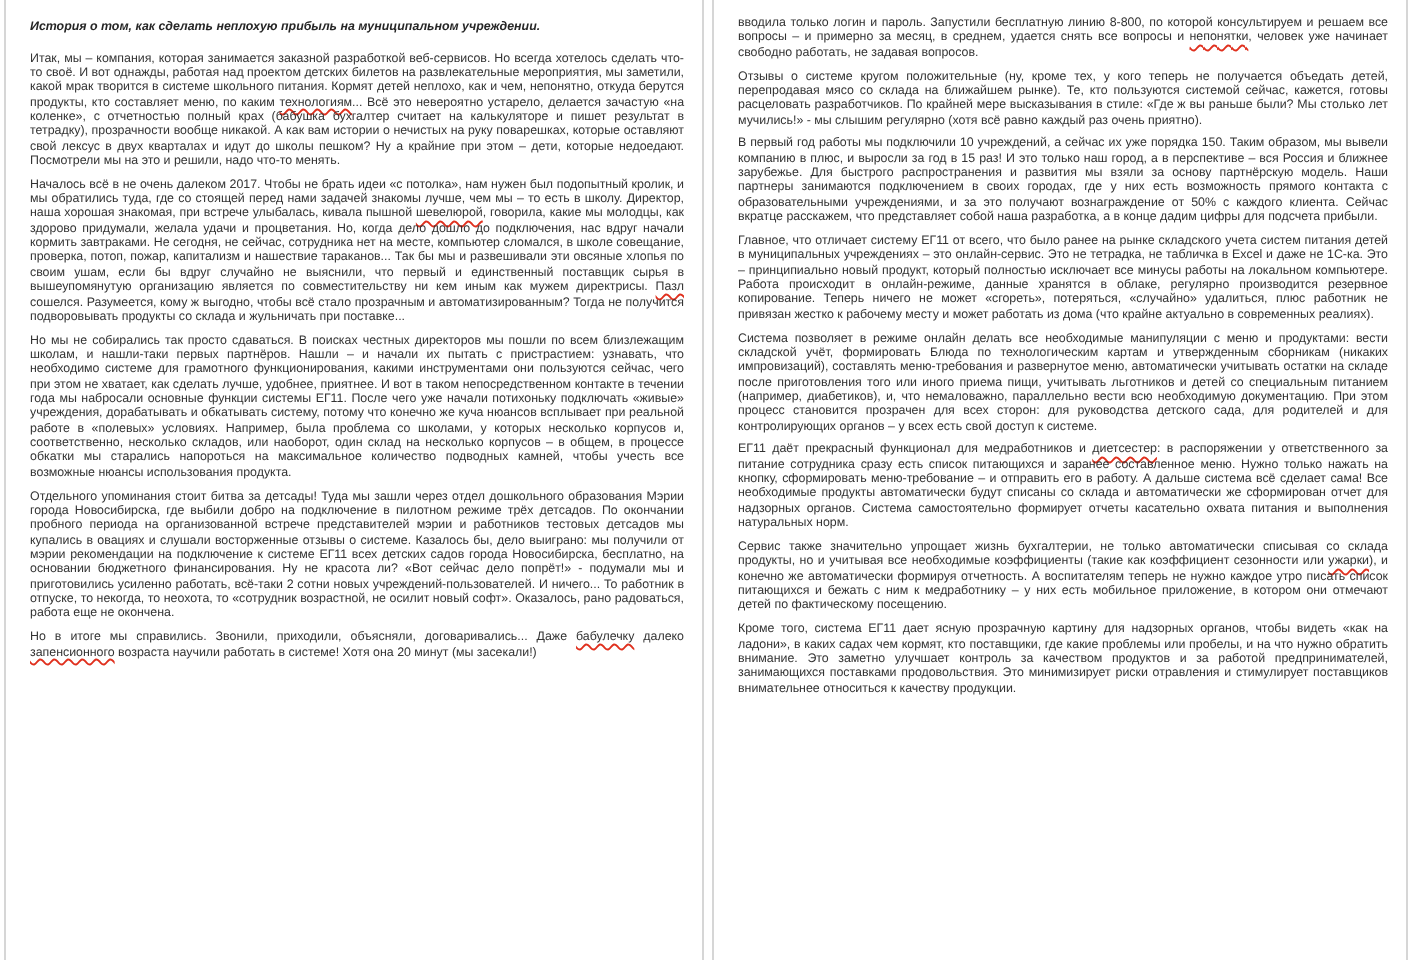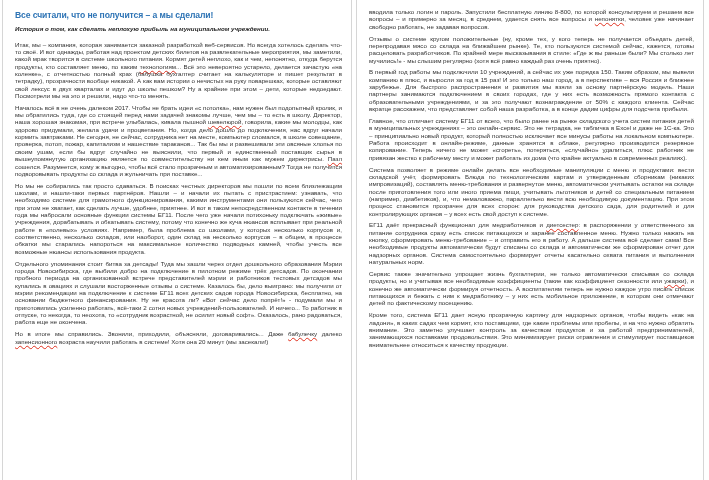--- a/index.html
+++ b/index.html
@@ -46,21 +46,20 @@
     text-underline-offset:1px;
   }
 </style>
 </head>
 <body>
 
 <div class="canvas">
 
   <div class="page page-1">
     <div class="content">
-      <h1 class="doc-title">Все считали, что не получится – а мы сделали!</h1>
       <p class="doc-subtitle">История о том, как сделать неплохую прибыль на муниципальном учреждении.</p>
       <div class="paras">
           <p>Итак, мы – компания, которая занимается заказной разработкой веб-сервисов. Но всегда хотелось сделать что-то своё. И вот однажды, работая над проектом детских билетов на развлекательные мероприятия, мы заметили, какой мрак творится в системе школьного питания. Кормят детей неплохо, как и чем, непонятно, откуда берутся продукты, кто составляет меню, по каким <span class="sp">технологиям</span>... Всё это невероятно устарело, делается зачастую «на коленке», с отчетностью полный крах (бабушка бухгалтер считает на калькуляторе и пишет результат в тетрадку), прозрачности вообще никакой. А как вам истории о нечистых на руку поварешках, которые оставляют свой лексус в двух кварталах и идут до школы пешком? Ну а крайние при этом – дети, которые недоедают. Посмотрели мы на это и решили, надо что-то менять.</p>
           <p>Началось всё в не очень далеком 2017. Чтобы не брать идеи «с потолка», нам нужен был подопытный кролик, и мы обратились туда, где со стоящей перед нами задачей знакомы лучше, чем мы – то есть в школу. Директор, наша хорошая знакомая, при встрече улыбалась, кивала пышной <span class="sp">шевелюрой</span>, говорила, какие мы молодцы, как здорово придумали, желала удачи и процветания. Но, когда дело дошло до подключения, нас вдруг начали кормить завтраками. Не сегодня, не сейчас, сотрудника нет на месте, компьютер сломался, в школе совещание, проверка, потоп, пожар, капитализм и нашествие тараканов... Так бы мы и развешивали эти овсяные хлопья по своим ушам, если бы вдруг случайно не выяснили, что первый и единственный поставщик сырья в вышеупомянутую организацию является по совместительству ни кем иным как мужем директрисы. <span class="sp">Пазл</span> сошелся. Разумеется, кому ж выгодно, чтобы всё стало прозрачным и автоматизированным? Тогда не получится подворовывать продукты со склада и жульничать при поставке...</p>
           <p>Но мы не собирались так просто сдаваться. В поисках честных директоров мы пошли по всем близлежащим школам, и нашли-таки первых партнёров. Нашли – и начали их пытать с пристрастием: узнавать, что необходимо системе для грамотного функционирования, какими инструментами они пользуются сейчас, чего при этом не хватает, как сделать лучше, удобнее, приятнее. И вот в таком непосредственном контакте в течении года мы набросали основные функции системы ЕГ11. После чего уже начали потихоньку подключать «живые» учреждения, дорабатывать и обкатывать систему, потому что конечно же куча нюансов всплывает при реальной работе в «полевых» условиях. Например, была проблема со школами, у которых несколько корпусов и, соответственно, несколько складов, или наоборот, один склад на несколько корпусов – в общем, в процессе обкатки мы старались напороться на максимальное количество подводных камней, чтобы учесть все возможные нюансы использования продукта.</p>
           <p>Отдельного упоминания стоит битва за детсады! Туда мы зашли через отдел дошкольного образования Мэрии города Новосибирска, где выбили добро на подключение в пилотном режиме трёх детсадов. По окончании пробного периода на организованной встрече представителей мэрии и работников тестовых детсадов мы купались в овациях и слушали восторженные отзывы о системе. Казалось бы, дело выиграно: мы получили от мэрии рекомендации на подключение к системе ЕГ11 всех детских садов города Новосибирска, бесплатно, на основании бюджетного финансирования. Ну не красота ли? «Вот сейчас дело попрёт!» - подумали мы и приготовились усиленно работать, всё-таки 2 сотни новых учреждений-пользователей. И ничего... То работник в отпуске, то некогда, то неохота, то «сотрудник возрастной, не осилит новый софт». Оказалось, рано радоваться, работа еще не окончена.</p>
           <p>Но в итоге мы справились. Звонили, приходили, объясняли, договаривались... Даже <span class="sp">бабулечку</span> далеко <span class="sp">запенсионного</span> возраста научили работать в системе! Хотя она 20 минут (мы засекали!)</p>
         </div>
     </div>
   </div>

